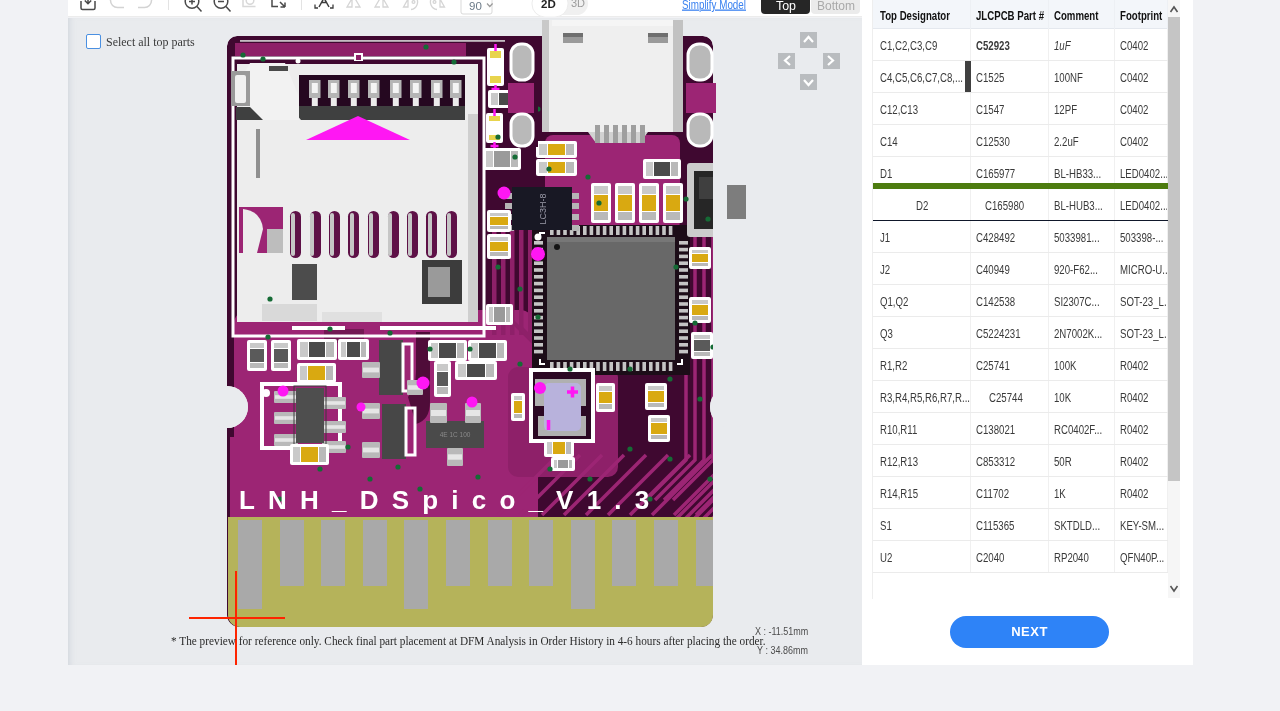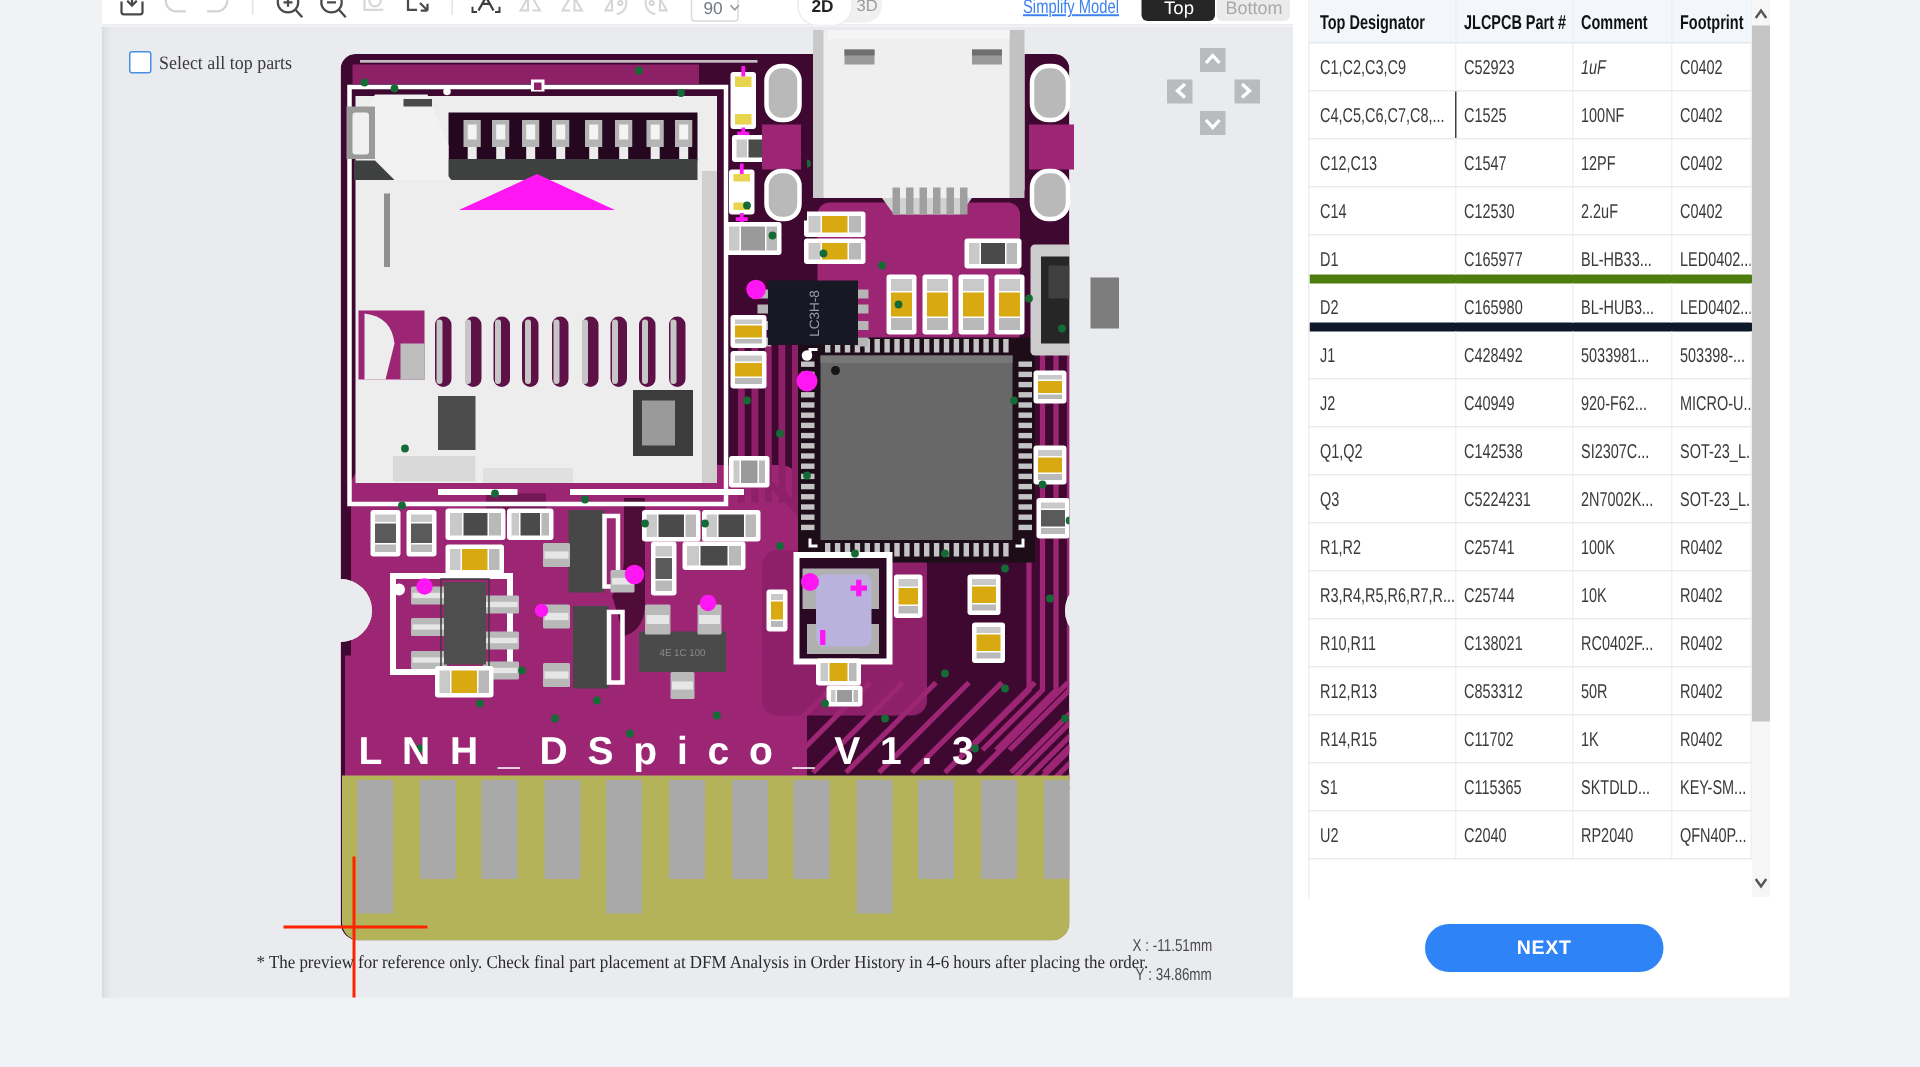--- a/index.html
+++ b/index.html
@@ -600,26 +600,26 @@
 
   <div id="tablewrap" class="abs" style="left:872px;top:0;width:296px;height:599px;border-left:1px solid #eee;overflow:hidden;">
 <div style="display:flex;height:29px;background:#f3f6fa;border-bottom:1px solid #e4e8ee;align-items:center;">
 <div style="width:98px;padding-left:7px;border-right:1px solid #edf0f4;height:29px;line-height:29px;white-space:nowrap;overflow:hidden;"><span style="display:inline-block;transform:scaleX(.72);transform-origin:0 50%;font-size:13.4px;font-weight:bold;color:#111;">Top Designator</span></div>
 <div style="width:79px;padding-left:5px;border-right:1px solid #edf0f4;height:29px;line-height:29px;white-space:nowrap;overflow:hidden;"><span style="display:inline-block;transform:scaleX(.72);transform-origin:0 50%;font-size:13.4px;font-weight:bold;color:#111;">JLCPCB Part #</span></div>
 <div style="width:66px;padding-left:5px;border-right:1px solid #edf0f4;height:29px;line-height:29px;white-space:nowrap;overflow:hidden;"><span style="display:inline-block;transform:scaleX(.72);transform-origin:0 50%;font-size:13.4px;font-weight:bold;color:#111;">Comment</span></div>
 <div style="width:53px;padding-left:5px;border-right:1px solid #edf0f4;height:29px;line-height:29px;white-space:nowrap;overflow:hidden;"><span style="display:inline-block;transform:scaleX(.72);transform-origin:0 50%;font-size:13.4px;font-weight:bold;color:#111;">Footprint</span></div>
 </div>
 <div style="display:flex;height:32px;border-bottom:1px solid #ebebeb;">
 <div style="width:98px;padding-left:7px;border-right:1px solid #f0f0f0;line-height:32px;white-space:nowrap;overflow:hidden;"><span style="display:inline-block;transform:scaleX(.72);transform-origin:0 50%;font-size:13.4px;color:#3a3a3a;">C1,C2,C3,C9</span></div>
-<div style="width:79px;padding-left:5px;border-right:1px solid #f0f0f0;line-height:32px;white-space:nowrap;overflow:hidden;"><span style="display:inline-block;transform:scaleX(.72);transform-origin:0 50%;font-size:13.4px;color:#3a3a3a;">C52923</span></div>
+<div style="width:79px;padding-left:5px;border-right:1px solid #f0f0f0;line-height:32px;white-space:nowrap;overflow:hidden;font-weight:bold;"><span style="display:inline-block;transform:scaleX(.72);transform-origin:0 50%;font-size:13.4px;color:#3a3a3a;">C52923</span></div>
 <div style="width:66px;padding-left:5px;border-right:1px solid #f0f0f0;line-height:32px;white-space:nowrap;overflow:hidden;font-style:italic;"><span style="display:inline-block;transform:scaleX(.72);transform-origin:0 50%;font-size:13.4px;color:#3a3a3a;">1uF</span></div>
 <div style="width:53px;padding-left:5px;border-right:1px solid #f0f0f0;line-height:32px;white-space:nowrap;overflow:hidden;"><span style="display:inline-block;transform:scaleX(.72);transform-origin:0 50%;font-size:13.4px;color:#3a3a3a;">C0402</span></div>
 </div>
 <div style="display:flex;height:32px;border-bottom:1px solid #ebebeb;">
-<div style="width:98px;padding-left:7px;border-right:1px solid #404040;line-height:32px;white-space:nowrap;overflow:hidden;"><span style="display:inline-block;transform:scaleX(.72);transform-origin:0 50%;font-size:13.4px;color:#3a3a3a;">C4,C5,C6,C7,C8,...</span></div>
+<div style="width:98px;padding-left:7px;border-right:6px solid #404040;line-height:32px;white-space:nowrap;overflow:hidden;"><span style="display:inline-block;transform:scaleX(.72);transform-origin:0 50%;font-size:13.4px;color:#3a3a3a;">C4,C5,C6,C7,C8,...</span></div>
 <div style="width:79px;padding-left:5px;border-right:1px solid #f0f0f0;line-height:32px;white-space:nowrap;overflow:hidden;"><span style="display:inline-block;transform:scaleX(.72);transform-origin:0 50%;font-size:13.4px;color:#3a3a3a;">C1525</span></div>
 <div style="width:66px;padding-left:5px;border-right:1px solid #f0f0f0;line-height:32px;white-space:nowrap;overflow:hidden;"><span style="display:inline-block;transform:scaleX(.72);transform-origin:0 50%;font-size:13.4px;color:#3a3a3a;">100NF</span></div>
 <div style="width:53px;padding-left:5px;border-right:1px solid #f0f0f0;line-height:32px;white-space:nowrap;overflow:hidden;"><span style="display:inline-block;transform:scaleX(.72);transform-origin:0 50%;font-size:13.4px;color:#3a3a3a;">C0402</span></div>
 </div>
 <div style="display:flex;height:32px;border-bottom:1px solid #ebebeb;">
 <div style="width:98px;padding-left:7px;border-right:1px solid #f0f0f0;line-height:32px;white-space:nowrap;overflow:hidden;"><span style="display:inline-block;transform:scaleX(.72);transform-origin:0 50%;font-size:13.4px;color:#3a3a3a;">C12,C13</span></div>
 <div style="width:79px;padding-left:5px;border-right:1px solid #f0f0f0;line-height:32px;white-space:nowrap;overflow:hidden;"><span style="display:inline-block;transform:scaleX(.72);transform-origin:0 50%;font-size:13.4px;color:#3a3a3a;">C1547</span></div>
 <div style="width:66px;padding-left:5px;border-right:1px solid #f0f0f0;line-height:32px;white-space:nowrap;overflow:hidden;"><span style="display:inline-block;transform:scaleX(.72);transform-origin:0 50%;font-size:13.4px;color:#3a3a3a;">12PF</span></div>
 <div style="width:53px;padding-left:5px;border-right:1px solid #f0f0f0;line-height:32px;white-space:nowrap;overflow:hidden;"><span style="display:inline-block;transform:scaleX(.72);transform-origin:0 50%;font-size:13.4px;color:#3a3a3a;">C0402</span></div>
 </div>
@@ -628,21 +628,21 @@
 <div style="width:79px;padding-left:5px;border-right:1px solid #f0f0f0;line-height:32px;white-space:nowrap;overflow:hidden;"><span style="display:inline-block;transform:scaleX(.72);transform-origin:0 50%;font-size:13.4px;color:#3a3a3a;">C12530</span></div>
 <div style="width:66px;padding-left:5px;border-right:1px solid #f0f0f0;line-height:32px;white-space:nowrap;overflow:hidden;"><span style="display:inline-block;transform:scaleX(.72);transform-origin:0 50%;font-size:13.4px;color:#3a3a3a;">2.2uF</span></div>
 <div style="width:53px;padding-left:5px;border-right:1px solid #f0f0f0;line-height:32px;white-space:nowrap;overflow:hidden;"><span style="display:inline-block;transform:scaleX(.72);transform-origin:0 50%;font-size:13.4px;color:#3a3a3a;">C0402</span></div>
 </div>
 <div style="display:flex;height:32px;border-bottom:6px solid #4d7c0f;">
 <div style="width:98px;padding-left:7px;border-right:1px solid #f0f0f0;line-height:32px;white-space:nowrap;overflow:hidden;"><span style="display:inline-block;transform:scaleX(.72);transform-origin:0 50%;font-size:13.4px;color:#3a3a3a;">D1</span></div>
 <div style="width:79px;padding-left:5px;border-right:1px solid #f0f0f0;line-height:32px;white-space:nowrap;overflow:hidden;"><span style="display:inline-block;transform:scaleX(.72);transform-origin:0 50%;font-size:13.4px;color:#3a3a3a;">C165977</span></div>
 <div style="width:66px;padding-left:5px;border-right:1px solid #f0f0f0;line-height:32px;white-space:nowrap;overflow:hidden;"><span style="display:inline-block;transform:scaleX(.72);transform-origin:0 50%;font-size:13.4px;color:#3a3a3a;">BL-HB33...</span></div>
 <div style="width:53px;padding-left:5px;border-right:1px solid #f0f0f0;line-height:32px;white-space:nowrap;overflow:hidden;"><span style="display:inline-block;transform:scaleX(.72);transform-origin:0 50%;font-size:13.4px;color:#3a3a3a;">LED0402...</span></div>
 </div>
-<div style="display:flex;height:32px;border-bottom:6px solid #0f172a;">
+<div style="display:flex;height:32px;border-bottom:1px solid #0f172a;text-align:center;">
 <div style="width:98px;padding-left:7px;border-right:1px solid #f0f0f0;line-height:32px;white-space:nowrap;overflow:hidden;"><span style="display:inline-block;transform:scaleX(.72);transform-origin:0 50%;font-size:13.4px;color:#3a3a3a;">D2</span></div>
 <div style="width:79px;padding-left:5px;border-right:1px solid #f0f0f0;line-height:32px;white-space:nowrap;overflow:hidden;"><span style="display:inline-block;transform:scaleX(.72);transform-origin:0 50%;font-size:13.4px;color:#3a3a3a;">C165980</span></div>
 <div style="width:66px;padding-left:5px;border-right:1px solid #f0f0f0;line-height:32px;white-space:nowrap;overflow:hidden;"><span style="display:inline-block;transform:scaleX(.72);transform-origin:0 50%;font-size:13.4px;color:#3a3a3a;">BL-HUB3...</span></div>
 <div style="width:53px;padding-left:5px;border-right:1px solid #f0f0f0;line-height:32px;white-space:nowrap;overflow:hidden;"><span style="display:inline-block;transform:scaleX(.72);transform-origin:0 50%;font-size:13.4px;color:#3a3a3a;">LED0402...</span></div>
 </div>
 <div style="display:flex;height:32px;border-bottom:1px solid #ebebeb;">
 <div style="width:98px;padding-left:7px;border-right:1px solid #f0f0f0;line-height:32px;white-space:nowrap;overflow:hidden;"><span style="display:inline-block;transform:scaleX(.72);transform-origin:0 50%;font-size:13.4px;color:#3a3a3a;">J1</span></div>
 <div style="width:79px;padding-left:5px;border-right:1px solid #f0f0f0;line-height:32px;white-space:nowrap;overflow:hidden;"><span style="display:inline-block;transform:scaleX(.72);transform-origin:0 50%;font-size:13.4px;color:#3a3a3a;">C428492</span></div>
 <div style="width:66px;padding-left:5px;border-right:1px solid #f0f0f0;line-height:32px;white-space:nowrap;overflow:hidden;text-align:center;"><span style="display:inline-block;transform:scaleX(.72);transform-origin:0 50%;font-size:13.4px;color:#3a3a3a;">5033981...</span></div>
 <div style="width:53px;padding-left:5px;border-right:1px solid #f0f0f0;line-height:32px;white-space:nowrap;overflow:hidden;"><span style="display:inline-block;transform:scaleX(.72);transform-origin:0 50%;font-size:13.4px;color:#3a3a3a;">503398-...</span></div>
@@ -666,21 +666,21 @@
 <div style="width:53px;padding-left:5px;border-right:1px solid #f0f0f0;line-height:32px;white-space:nowrap;overflow:hidden;"><span style="display:inline-block;transform:scaleX(.72);transform-origin:0 50%;font-size:13.4px;color:#3a3a3a;">SOT-23_L...</span></div>
 </div>
 <div style="display:flex;height:32px;border-bottom:1px solid #ebebeb;">
 <div style="width:98px;padding-left:7px;border-right:1px solid #f0f0f0;line-height:32px;white-space:nowrap;overflow:hidden;"><span style="display:inline-block;transform:scaleX(.72);transform-origin:0 50%;font-size:13.4px;color:#3a3a3a;">R1,R2</span></div>
 <div style="width:79px;padding-left:5px;border-right:1px solid #f0f0f0;line-height:32px;white-space:nowrap;overflow:hidden;"><span style="display:inline-block;transform:scaleX(.72);transform-origin:0 50%;font-size:13.4px;color:#3a3a3a;">C25741</span></div>
 <div style="width:66px;padding-left:5px;border-right:1px solid #f0f0f0;line-height:32px;white-space:nowrap;overflow:hidden;"><span style="display:inline-block;transform:scaleX(.72);transform-origin:0 50%;font-size:13.4px;color:#3a3a3a;">100K</span></div>
 <div style="width:53px;padding-left:5px;border-right:1px solid #f0f0f0;line-height:32px;white-space:nowrap;overflow:hidden;"><span style="display:inline-block;transform:scaleX(.72);transform-origin:0 50%;font-size:13.4px;color:#3a3a3a;">R0402</span></div>
 </div>
 <div style="display:flex;height:32px;border-bottom:1px solid #ebebeb;">
 <div style="width:98px;padding-left:7px;border-right:1px solid #f0f0f0;line-height:32px;white-space:nowrap;overflow:hidden;"><span style="display:inline-block;transform:scaleX(.72);transform-origin:0 50%;font-size:13.4px;color:#3a3a3a;">R3,R4,R5,R6,R7,R...</span></div>
-<div style="width:79px;padding-left:5px;border-right:1px solid #f0f0f0;line-height:32px;white-space:nowrap;overflow:hidden;"><span style="display:inline-block;transform:scaleX(.72);transform-origin:0 50%;font-size:13.4px;color:#3a3a3a;">C25744</span></div>
+<div style="width:79px;padding-left:5px;border-right:1px solid #f0f0f0;line-height:32px;white-space:nowrap;overflow:hidden;text-align:center;"><span style="display:inline-block;transform:scaleX(.72);transform-origin:0 50%;font-size:13.4px;color:#3a3a3a;">C25744</span></div>
 <div style="width:66px;padding-left:5px;border-right:1px solid #f0f0f0;line-height:32px;white-space:nowrap;overflow:hidden;"><span style="display:inline-block;transform:scaleX(.72);transform-origin:0 50%;font-size:13.4px;color:#3a3a3a;">10K</span></div>
 <div style="width:53px;padding-left:5px;border-right:1px solid #f0f0f0;line-height:32px;white-space:nowrap;overflow:hidden;"><span style="display:inline-block;transform:scaleX(.72);transform-origin:0 50%;font-size:13.4px;color:#3a3a3a;">R0402</span></div>
 </div>
 <div style="display:flex;height:32px;border-bottom:1px solid #ebebeb;">
 <div style="width:98px;padding-left:7px;border-right:1px solid #f0f0f0;line-height:32px;white-space:nowrap;overflow:hidden;"><span style="display:inline-block;transform:scaleX(.72);transform-origin:0 50%;font-size:13.4px;color:#3a3a3a;">R10,R11</span></div>
 <div style="width:79px;padding-left:5px;border-right:1px solid #f0f0f0;line-height:32px;white-space:nowrap;overflow:hidden;"><span style="display:inline-block;transform:scaleX(.72);transform-origin:0 50%;font-size:13.4px;color:#3a3a3a;">C138021</span></div>
 <div style="width:66px;padding-left:5px;border-right:1px solid #f0f0f0;line-height:32px;white-space:nowrap;overflow:hidden;"><span style="display:inline-block;transform:scaleX(.72);transform-origin:0 50%;font-size:13.4px;color:#3a3a3a;">RC0402F...</span></div>
 <div style="width:53px;padding-left:5px;border-right:1px solid #f0f0f0;line-height:32px;white-space:nowrap;overflow:hidden;"><span style="display:inline-block;transform:scaleX(.72);transform-origin:0 50%;font-size:13.4px;color:#3a3a3a;">R0402</span></div>
 </div>
 <div style="display:flex;height:32px;border-bottom:1px solid #ebebeb;">

